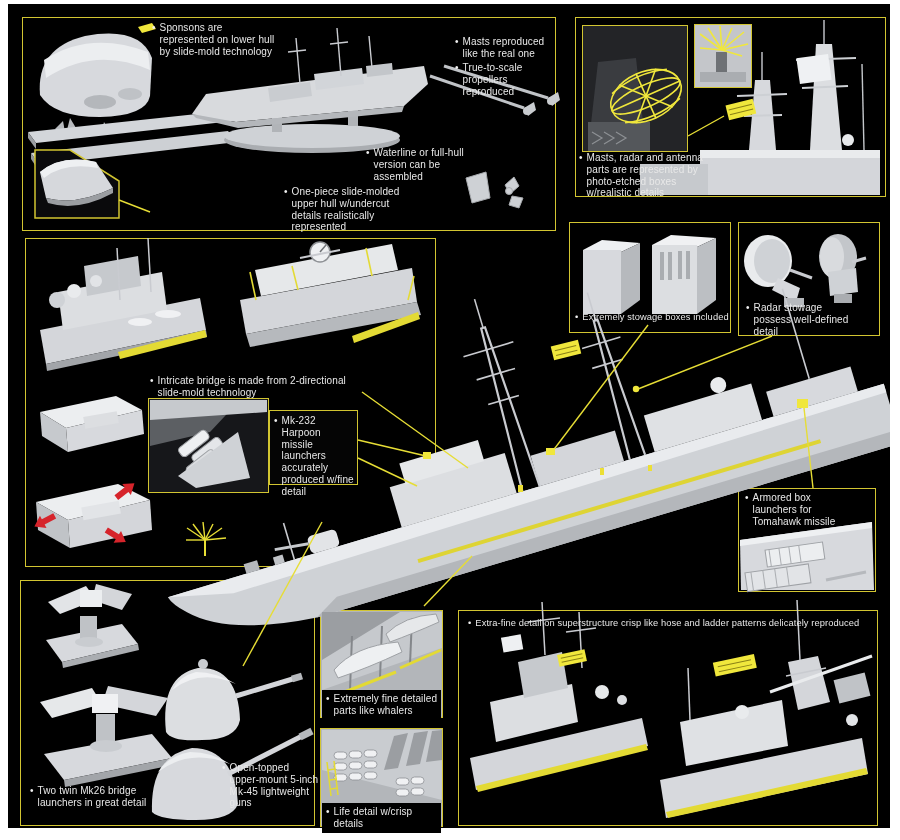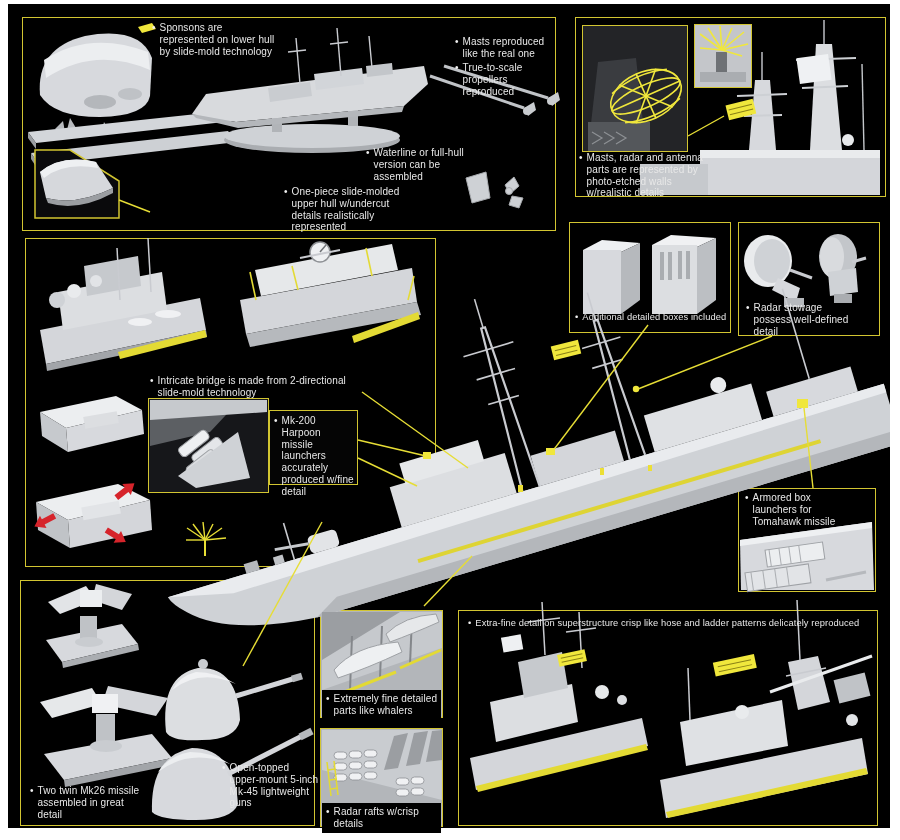--- a/index.html
+++ b/index.html
@@ -480,54 +480,54 @@
 <div class="callout" style="left:455px;top:36px;width:95px;">
   <span class="b">•</span>
   <span>Masts reproduced like the real one</span>
 </div>
 <div class="callout" style="left:455px;top:62px;width:72px;">
   <span class="b">•</span>
   <span>True-to-scale propellers reproduced</span>
 </div>
 <div class="callout" style="left:579px;top:152px;width:124px;">
   <span class="b">•</span>
-  <span>Masts, radar and antenna parts are represented by photo-etched walls w/realistic details</span>
+  <span>Masts, radar and antenna parts are represented by photo-etched boxes w/realistic details</span>
 </div>
 <div class="callout small" style="left:575px;top:312px;width:156px;">
   <span class="b">•</span>
-  <span>Additional detailed boxes included</span>
+  <span>Extremely stowage boxes included</span>
 </div>
 <div class="callout" style="left:746px;top:302px;width:110px;">
   <span class="b">•</span>
   <span>Radar stowage possess well-defined detail</span>
 </div>
 <div class="callout" style="left:150px;top:375px;width:218px;">
   <span class="b">•</span>
   <span>Intricate bridge is made from 2-directional slide-mold technology</span>
 </div>
 <div class="callout" style="left:274px;top:415px;width:80px;">
   <span class="b">•</span>
-  <span>Mk-200 Harpoon missile launchers accurately produced w/fine detail</span>
+  <span>Mk-232 Harpoon missile launchers accurately produced w/fine detail</span>
 </div>
 <div class="callout" style="left:745px;top:492px;width:112px;">
   <span class="b">•</span>
   <span>Armored box launchers for Tomahawk missile</span>
 </div>
 <div class="callout" style="left:30px;top:785px;width:120px;">
   <span class="b">•</span>
-  <span>Two twin Mk26 missile assembled in great detail</span>
+  <span>Two twin Mk26 bridge launchers in great detail</span>
 </div>
 <div class="callout" style="left:222px;top:762px;width:98px;">
   <span class="b">•</span>
   <span>Open-topped upper-mount 5-inch Mk-45 lightweight guns</span>
 </div>
 <div class="callout onband" style="left:322px;top:690px;width:119px;">
   <span class="b">•</span>
   <span>Extremely fine detailed parts like whalers</span>
 </div>
 <div class="callout onband" style="left:322px;top:803px;width:119px;">
   <span class="b">•</span>
-  <span>Radar rafts w/crisp details</span>
+  <span>Life detail w/crisp details</span>
 </div>
 <div class="callout small" style="left:468px;top:618px;width:402px;">
   <span class="b">•</span>
   <span>Extra-fine detail on superstructure crisp like hose and ladder patterns delicately reproduced</span>
 </div>
 
 </body></html>

